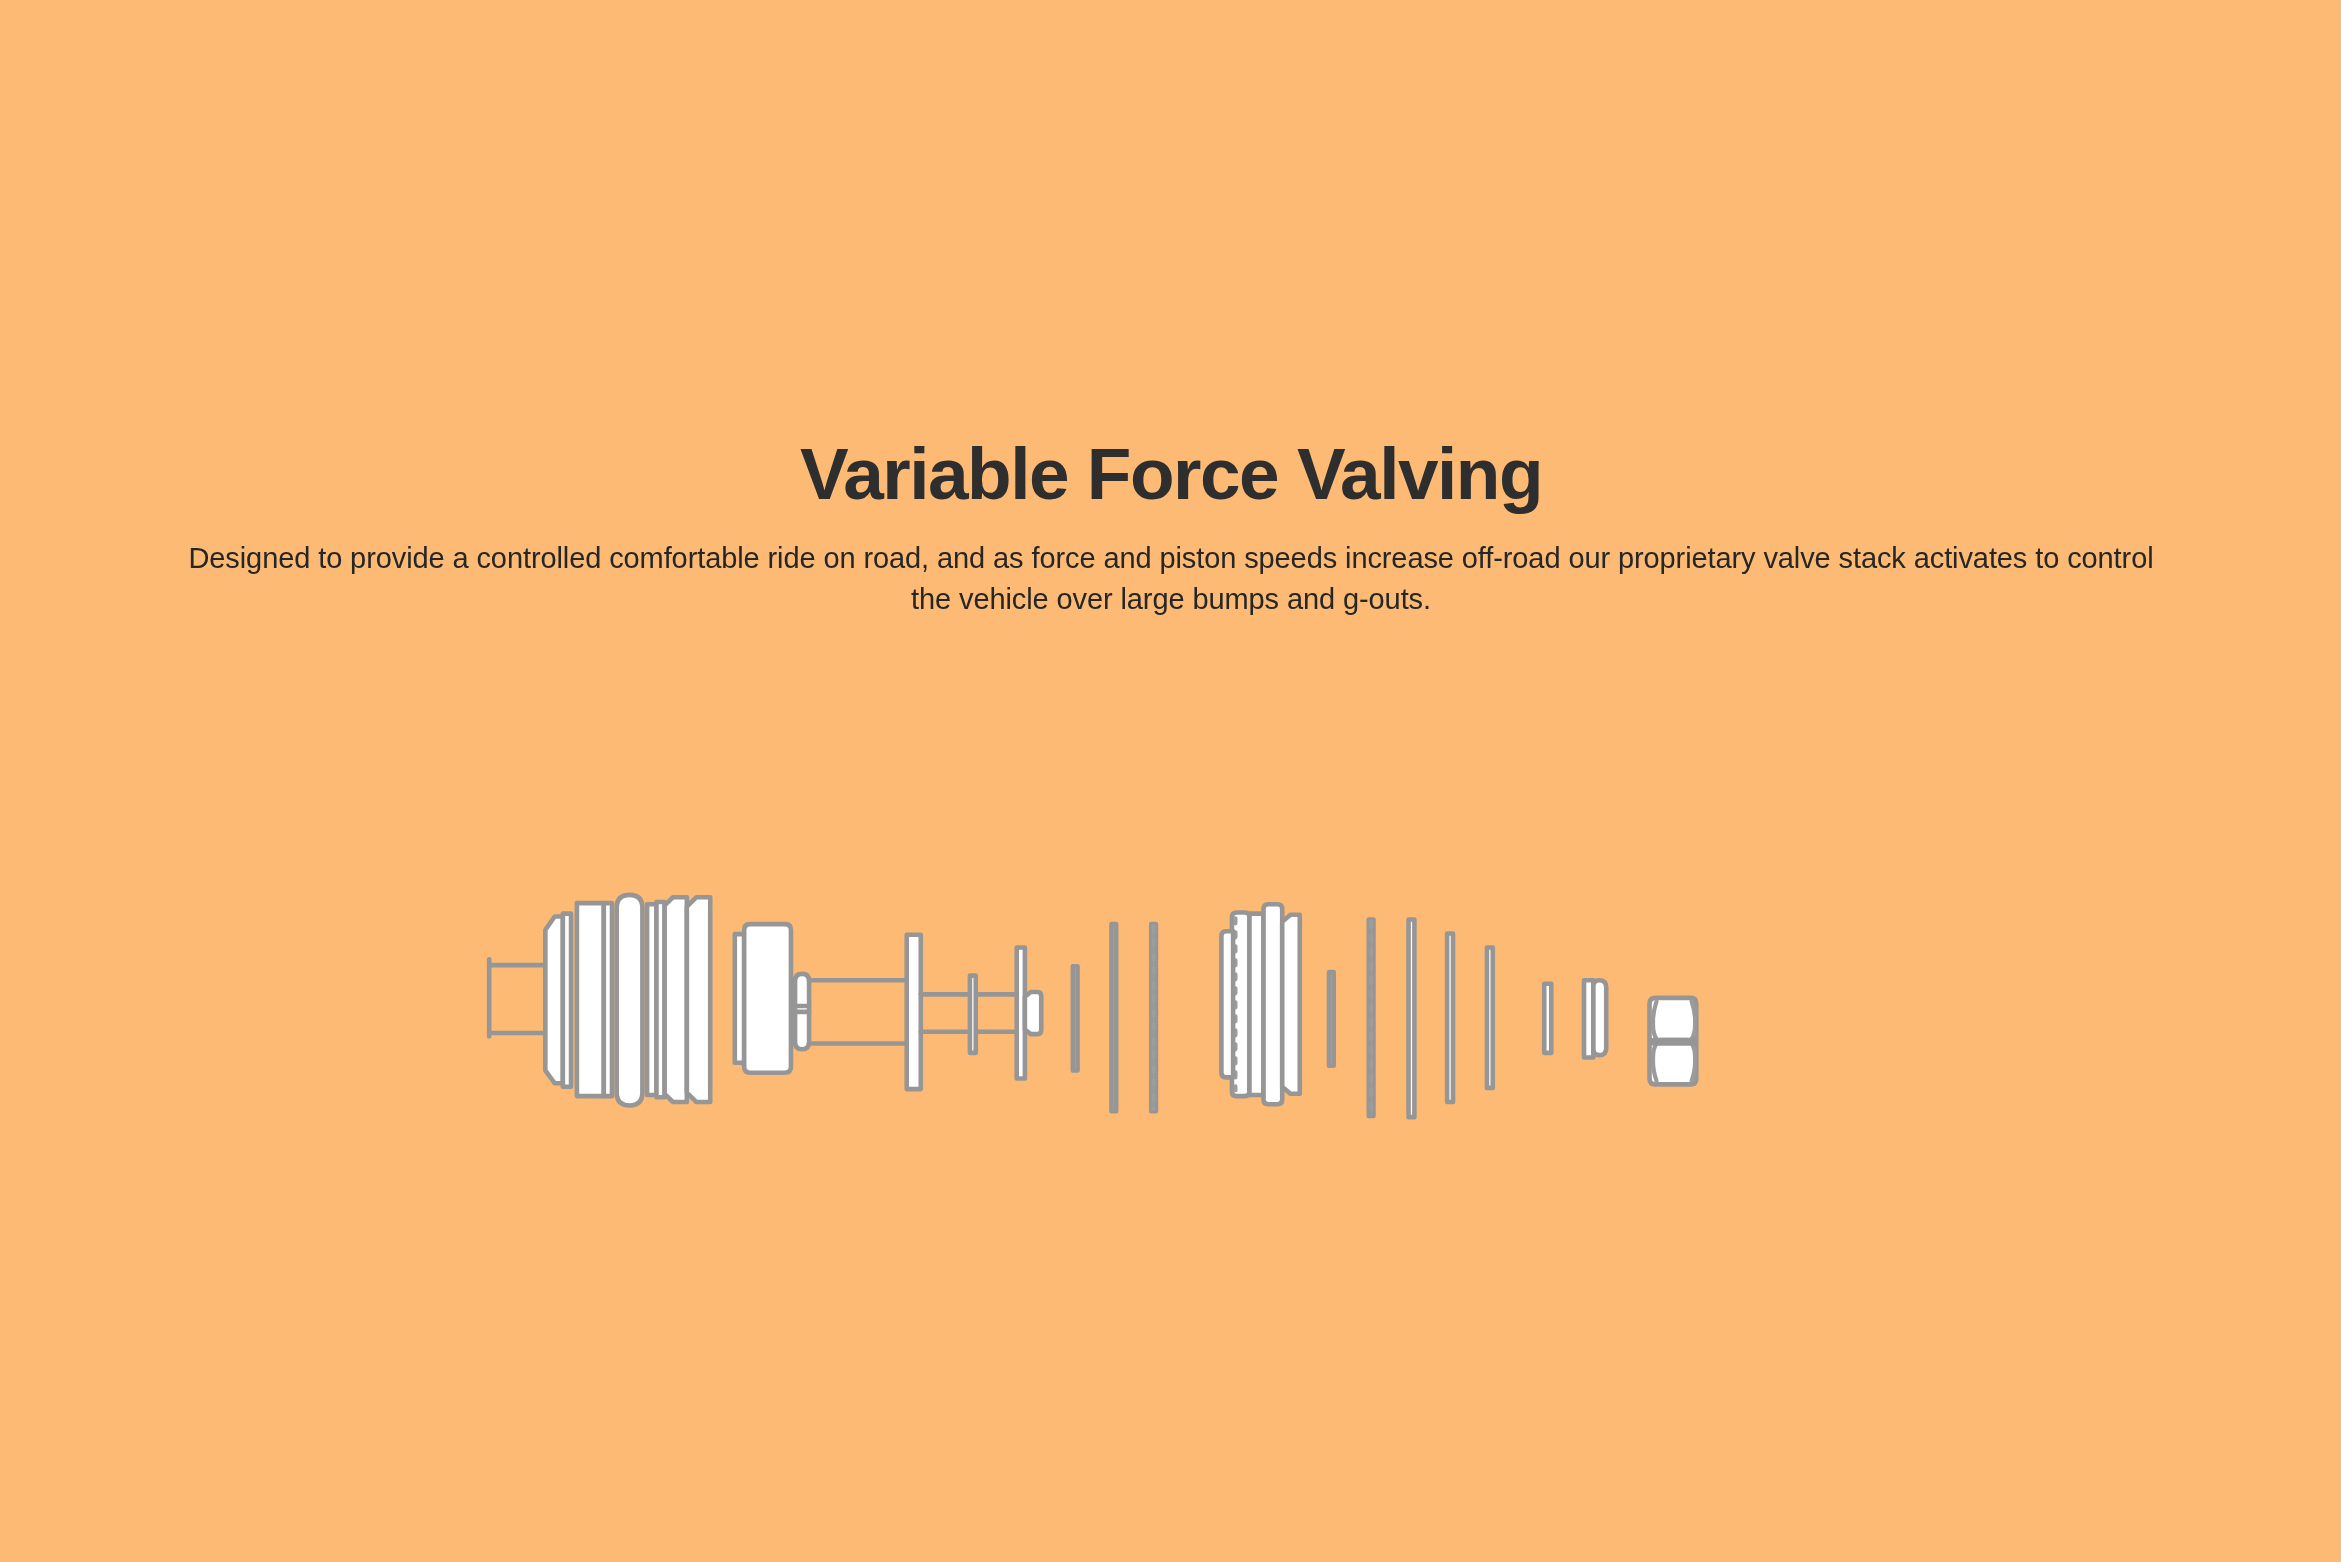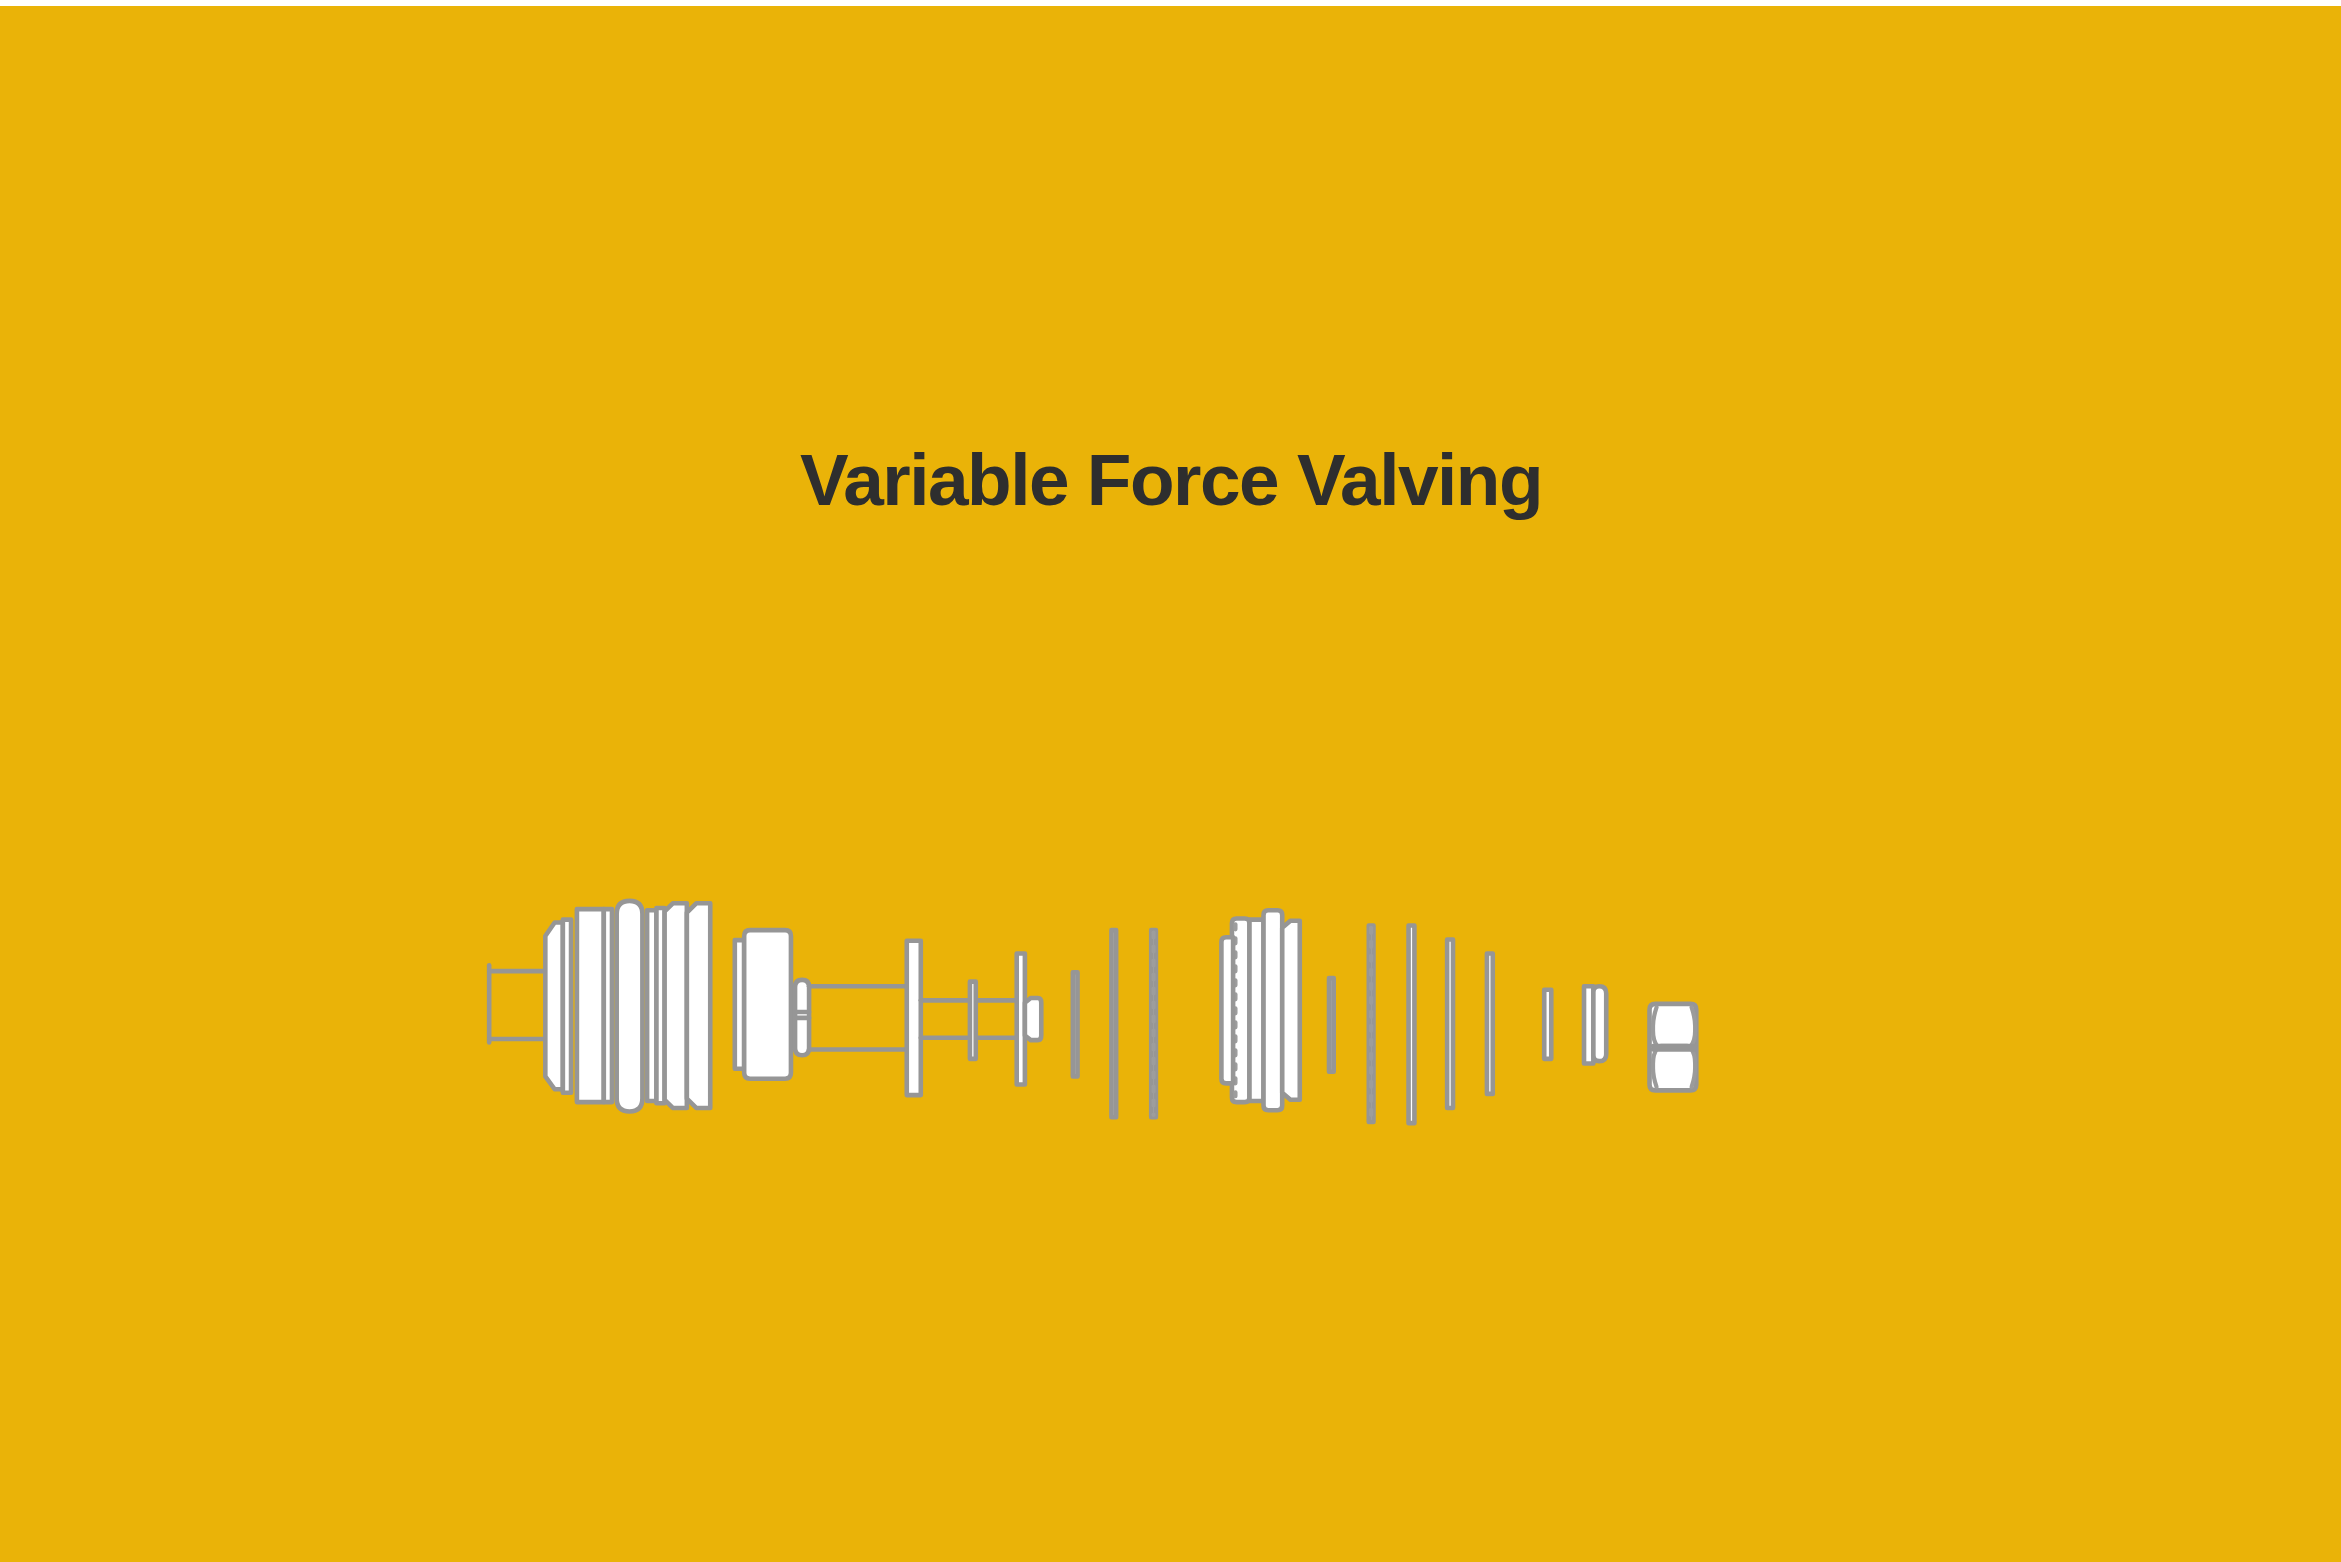--- a/index.html
+++ b/index.html
@@ -95,24 +95,25 @@
     fill: none;
     stroke: #9b9b9b;
     stroke-width: 4.2;
     stroke-linecap: round;
     vector-effect: non-scaling-stroke;
   }
 </style>
 </head>
 <body style="background: rgb(255, 255, 255);">
 
-<div class="page" style="background: #eab308; margin-top: 6px;">
+<div class="page" style="background: #fdba74;">
 
   <div class="text-block">
     <h1 class="page-title" style="color: rgb(46, 46, 46);">Variable Force Valving</h1>
+    <p class="page-subtitle" style="color: rgb(38, 38, 38);">Designed to provide a controlled comfortable ride on road, and as force and piston speeds increase off-road our proprietary valve stack activates to control the vehicle over large bumps and g-outs.</p>
   </div>
 
   <div class="diagram-wrap">
     <svg viewBox="0 0 2560 660" preserveAspectRatio="xMidYMid meet">
 
       <g>
         <path class="ln-open" d="M74 168 L74 300" stroke="#969696"></path>
         <path class="ln-open" d="M74 178 L197 178" stroke="#969696"></path>
         <path class="ln-open" d="M74 294 L197 294" stroke="#969696"></path>
         <path class="ln-open" d="M197 95 L197 380" stroke="#969696"></path>

